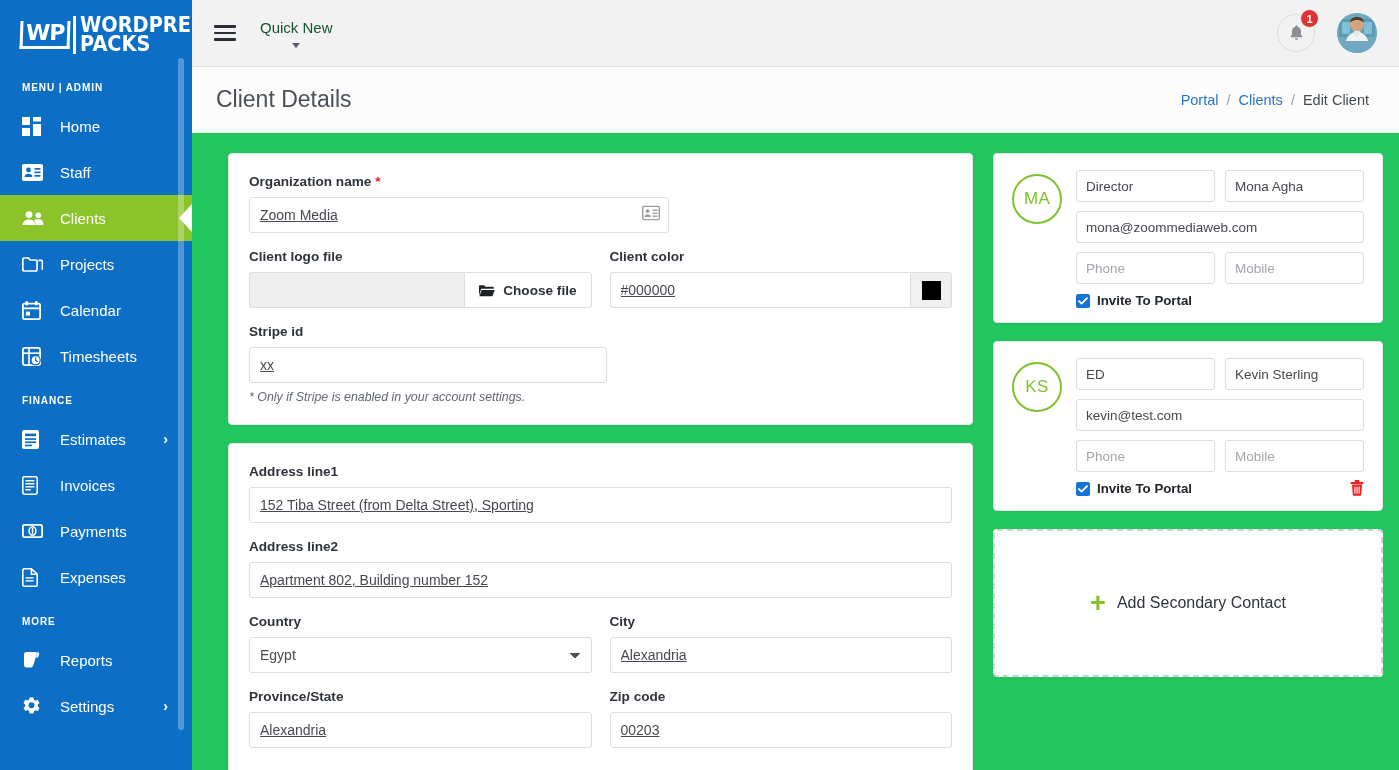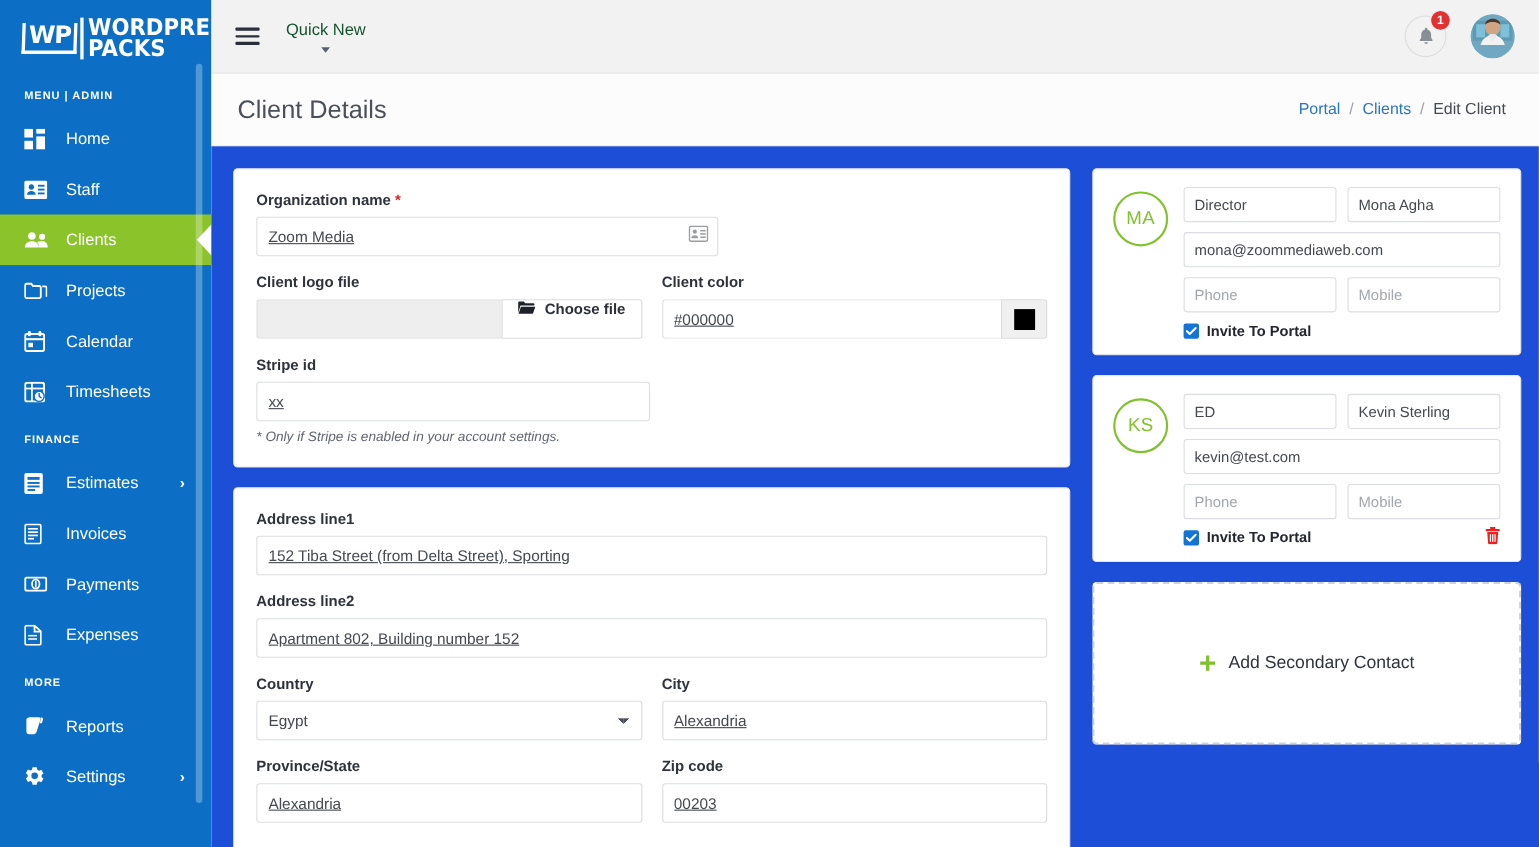--- a/index.html
+++ b/index.html
@@ -132,22 +132,22 @@
     border-bottom: 1px solid #eeeeee;
     flex: 0 0 66px;
   }
   .pagetitle { font-size: 23px; color: #4a4f58; font-weight: normal; }
   .crumbs { margin-left: auto; font-size: 14.5px; color: #454a52; display: flex; gap: 8px; align-items: flex-start;}
   .crumbs a { color: #2a75c4; text-decoration: none; cursor: pointer;}
   .crumb-sep { color: #9aa0a8; }
 
   .content {
     flex: 1; display: flex; gap: 20px;
-    padding: 20px 16px 0 20px;
-    background: #1d4ed8;
+    padding: 20px 16px 0 36px;
+    background: #22c55e;
     overflow: hidden;
   }
   .col-left { flex: 1 1 auto; max-width: 778px; }
   .col-right { flex: 0 0 390px; }
 
   .card {
     background: #fff; border: 1px solid #e6e6e6;
     border-radius: 4px;
     box-shadow: 0 1px 2px rgba(0,0,0,0.04);
     padding: 20px;
@@ -179,21 +179,21 @@
   .filegroup .fake {
     flex: 1 1 auto; height: 36px;
     background: #eeeeee; border: 1px solid #dcdde0;
     border-right: none; border-radius: 3px 0 0 3px;
   }
   .choose-btn {
     flex: 0 0 auto; height: 36px;
     background: #fff; border: 1px solid #dcdde0;
     border-radius: 0 3px 3px 0;
     padding: 0 14px; font-size: 13.6px; font-weight: bold; color: #2b2f36;
-    display: flex; gap: 8px; cursor: pointer;
+    display: flex; align-items: center; gap: 8px; cursor: pointer;
     font-family: "Liberation Sans", sans-serif;
   }
   .colorgroup { display: flex; }
   .colorgroup .inp { border-radius: 3px 0 0 3px; border-right: none; }
   .swatch-btn {
     flex: 0 0 42px; height: 36px; background: #f0f0f0;
     border: 1px solid #dcdde0; border-radius: 0 3px 3px 0;
     display: flex; align-items: center; justify-content: center; cursor: pointer;
   }
   .swatch { width: 19px; height: 19px; background: #000; }

